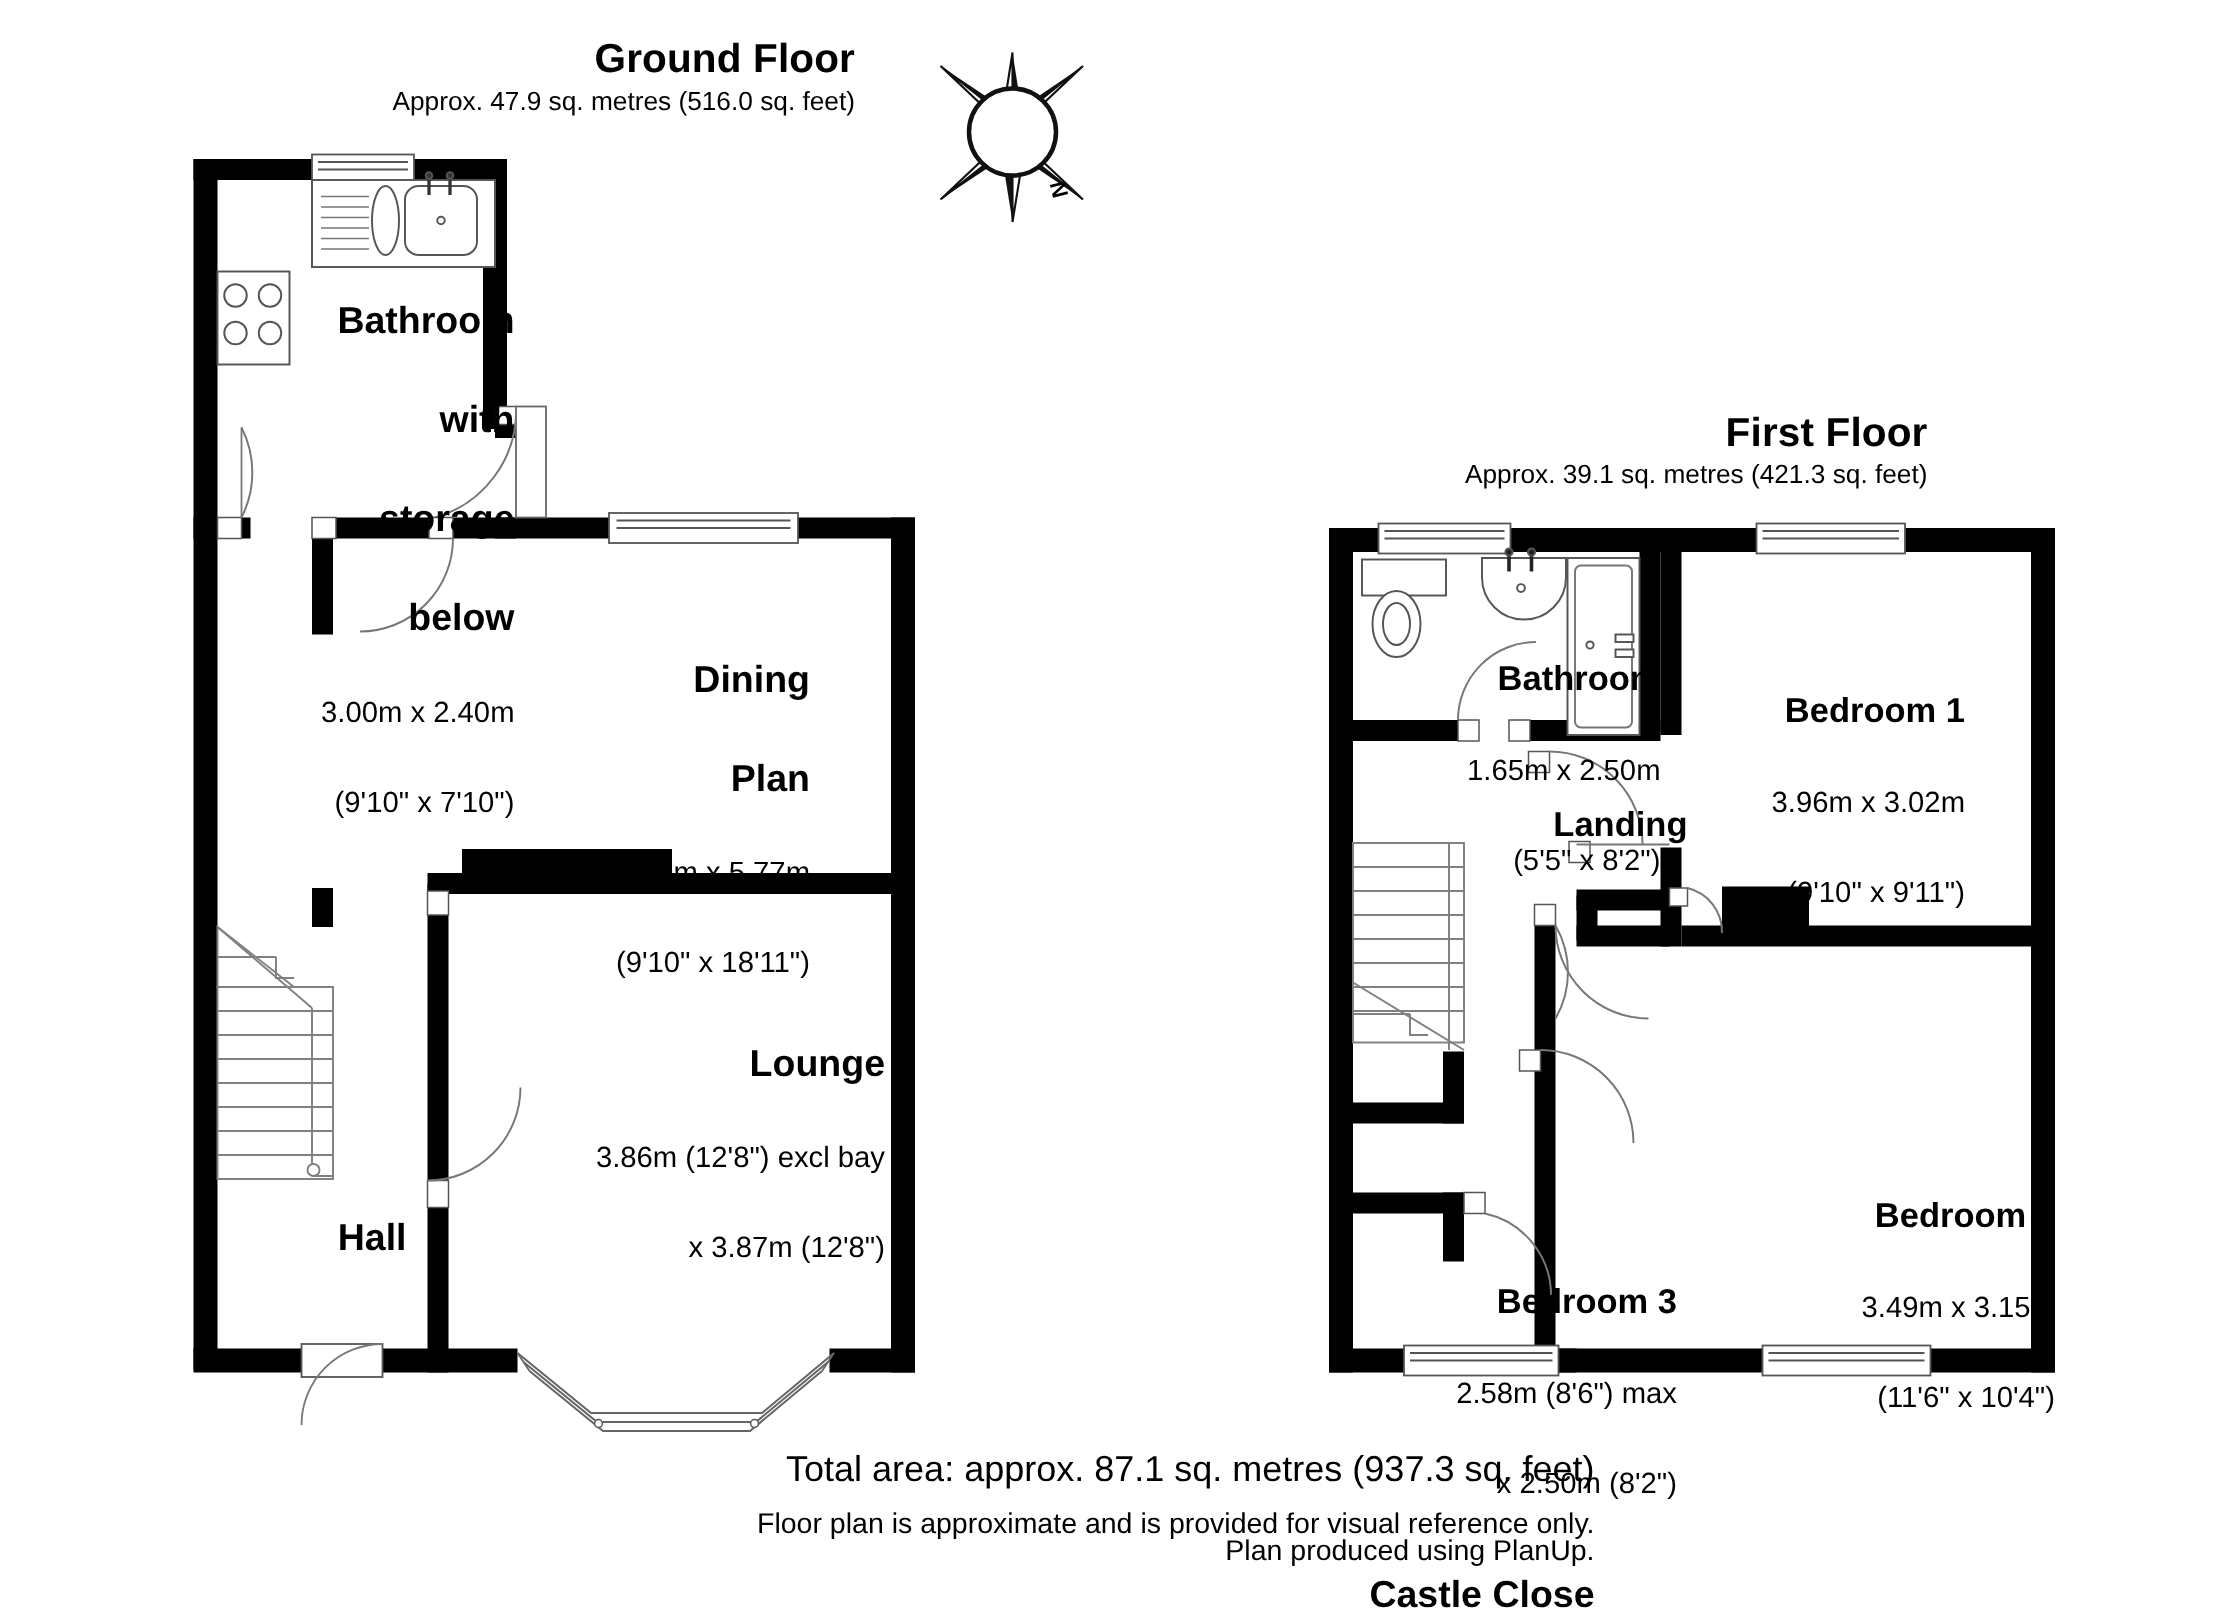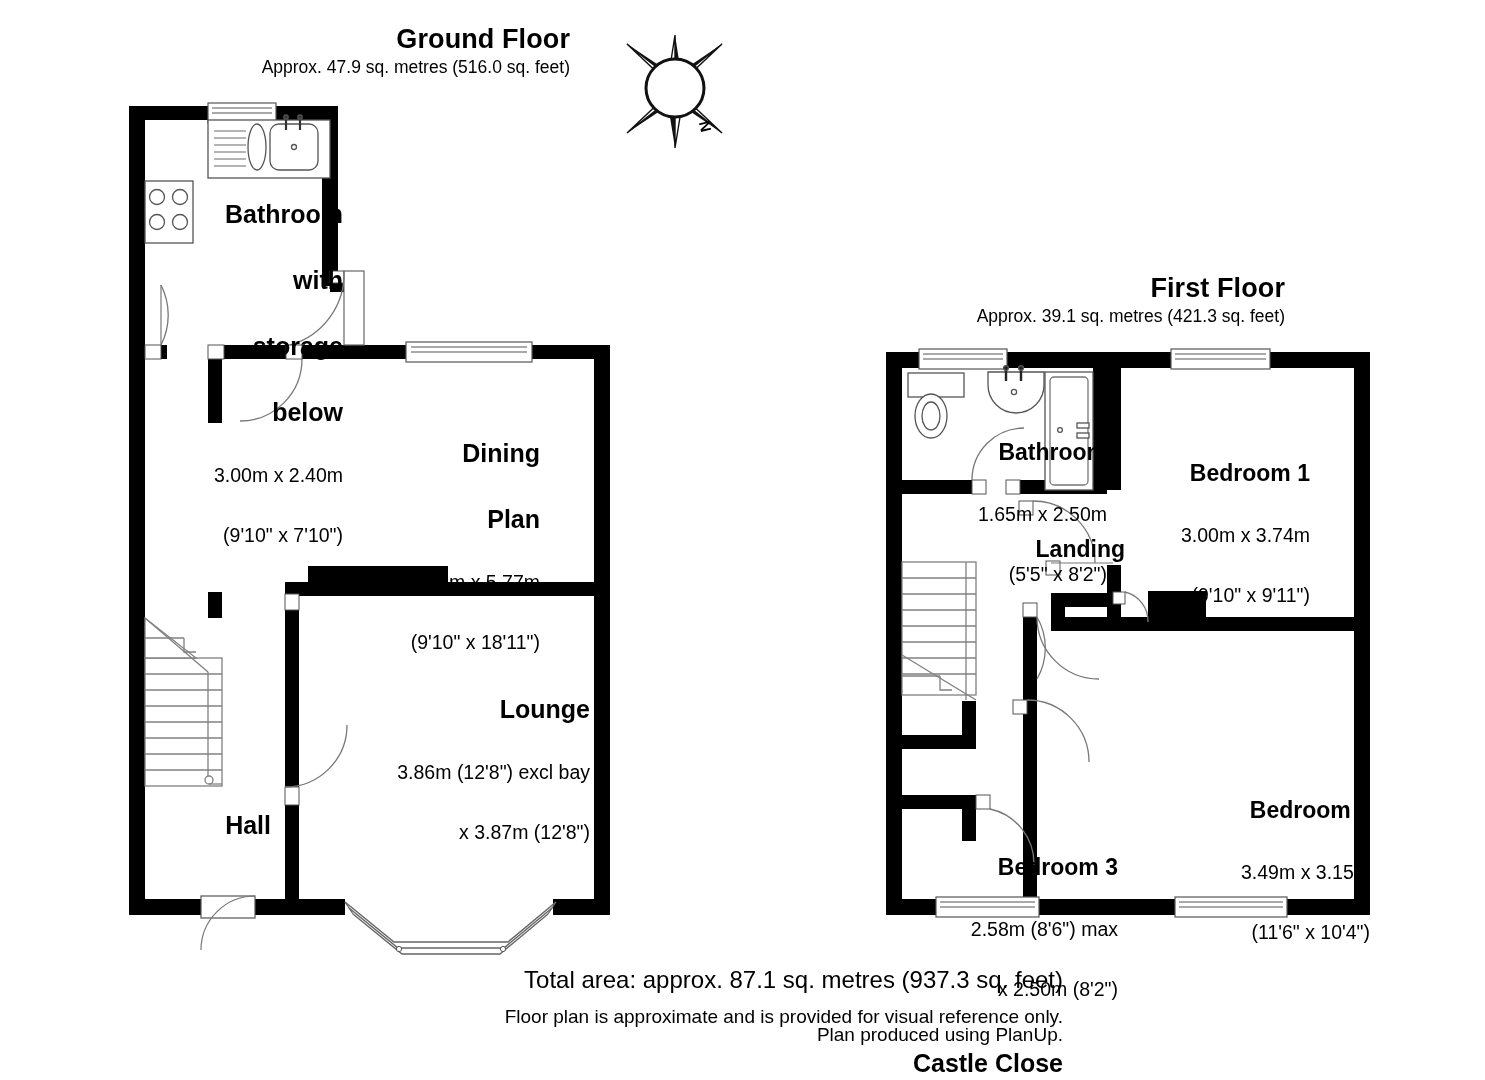--- a/index.html
+++ b/index.html
@@ -408,21 +408,21 @@
   <div class="txt floor-sub" style="left:955px; top:306px; width:330px;">Approx. 39.1 sq. metres (421.3 sq. feet)</div>
 
   <div class="txt" style="left:895px; top:402px; width:212px;">
     <div class="room-name-sm">Bathroom</div>
     <div class="room-dims">1.65m x 2.50m</div>
     <div class="room-dims">(5'5" x 8'2")</div>
   </div>
 
   <div class="txt" style="left:1080px; top:423px; width:230px;">
     <div class="room-name-sm">Bedroom 1</div>
-    <div class="room-dims">3.00m x 3.74m</div>
+    <div class="room-dims">3.96m x 3.02m</div>
     <div class="room-dims">(9'10" x 9'11")</div>
   </div>
 
   <div class="txt room-name-sm" style="left:900px; top:536px; width:225px;">Landing</div>
 
   <div class="txt" style="left:1137px; top:760px; width:233px;">
     <div class="room-name-sm">Bedroom 2</div>
     <div class="room-dims">3.49m x 3.15m</div>
     <div class="room-dims">(11'6" x 10'4")</div>
   </div>

